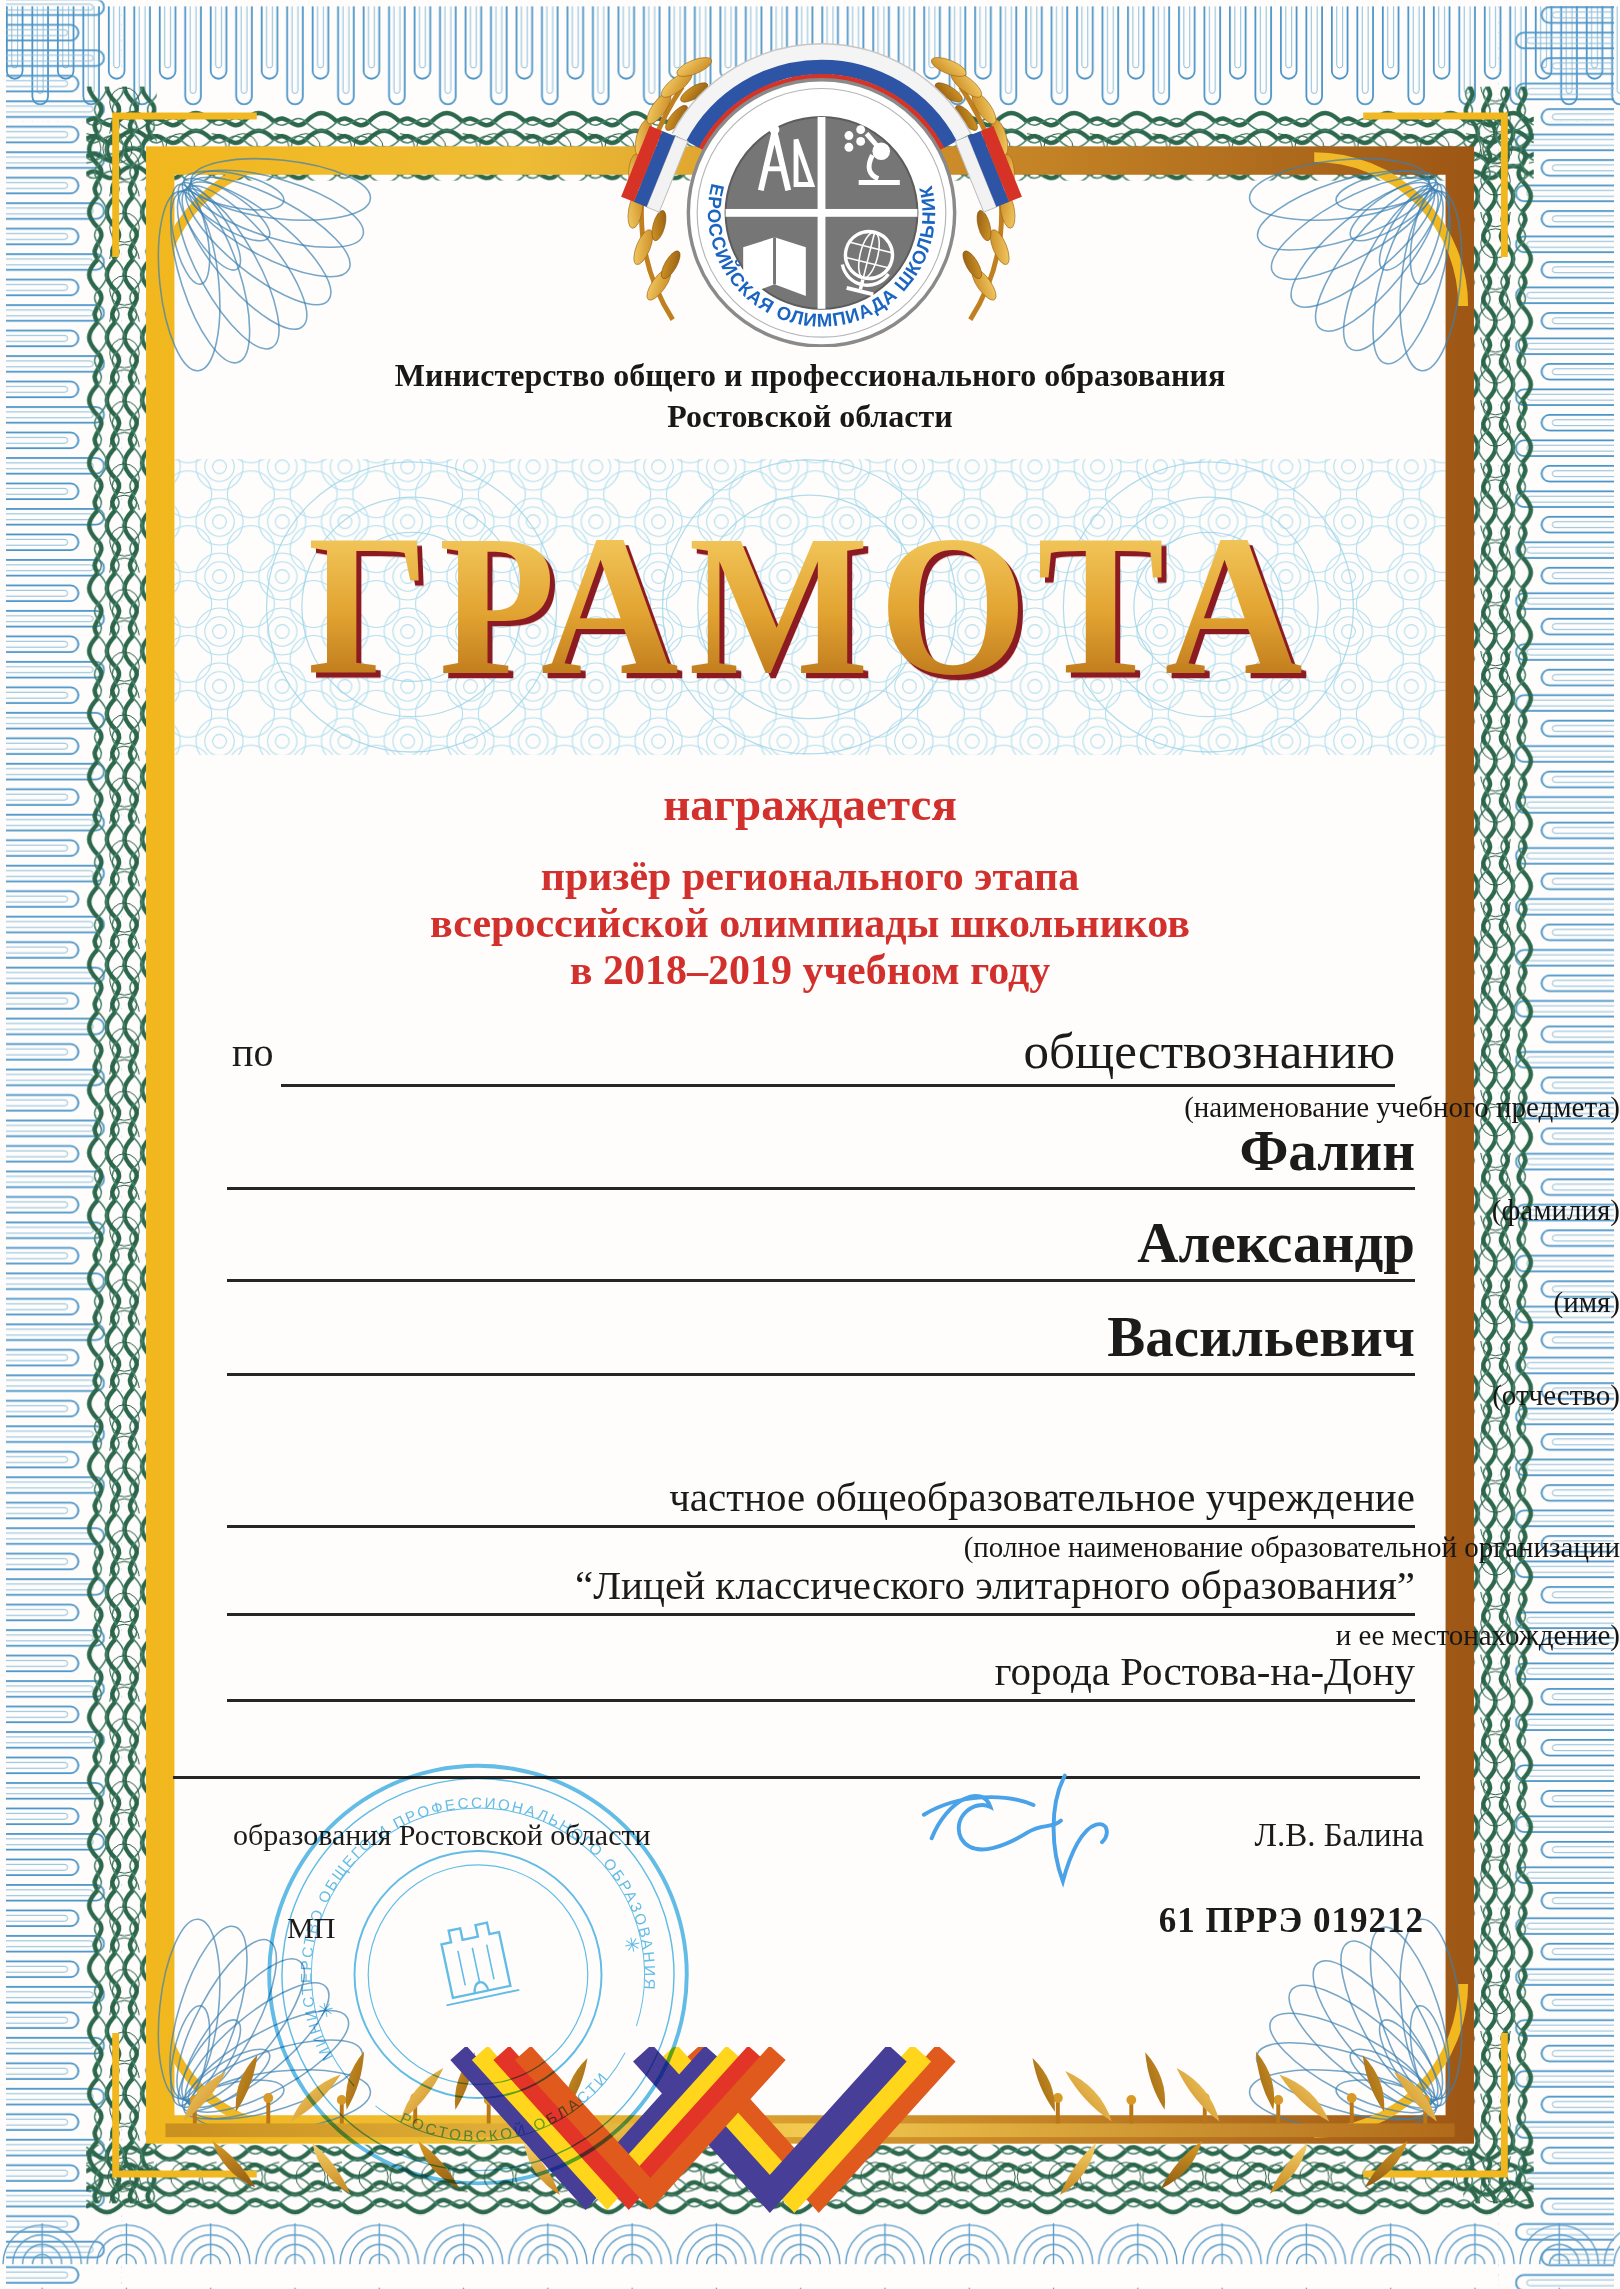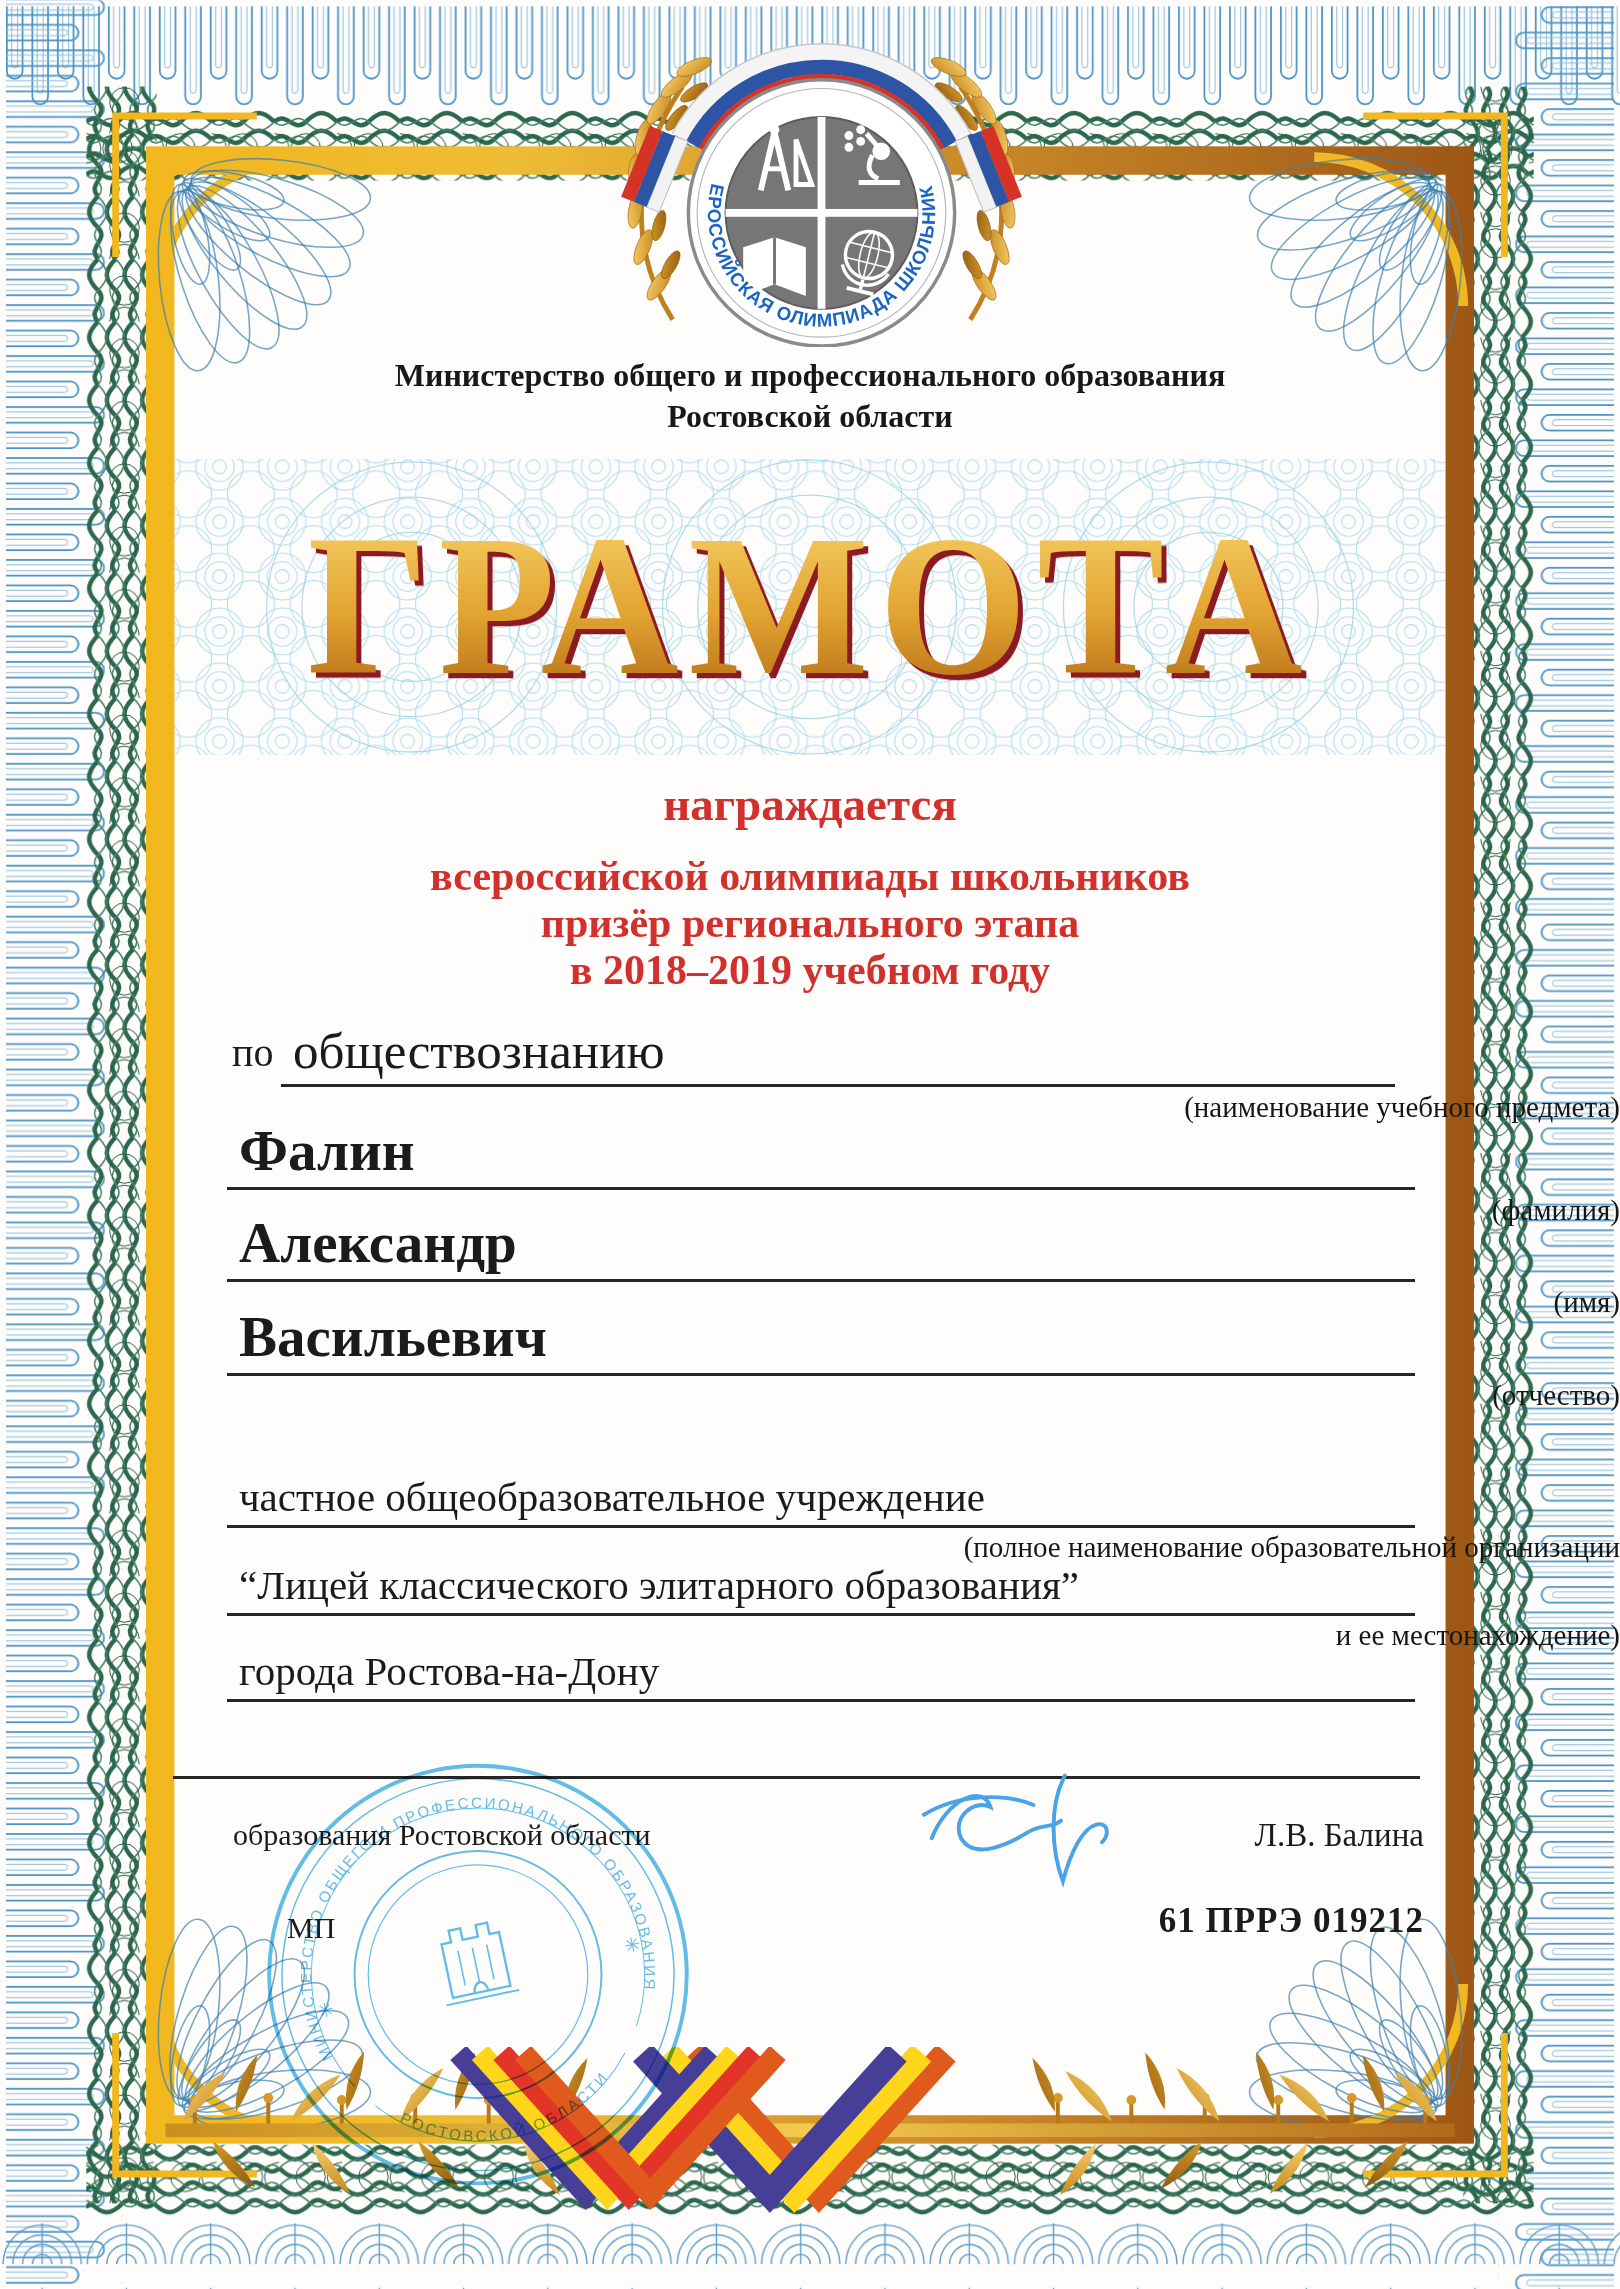--- a/index.html
+++ b/index.html
@@ -12,21 +12,21 @@
   .banner-title{top:459px;height:294px;line-height:294px;z-index:2;
     font-size:191px;font-weight:bold;letter-spacing:9.8px;
     background:linear-gradient(180deg,#fce8a8 0%,#f5cd62 22%,#e2a432 52%,#b26a14 82%,#8a4c0e 100%);
     -webkit-background-clip:text;background-clip:text;color:transparent;
     filter:drop-shadow(5.9px 5.9px 0px #8c1a22);transform:scaleY(1.05);}
   .red{color:#d2302c;font-weight:bold;z-index:2;}
   .awarded{top:777px;font-size:47px;}
   .award-block{top:853px;font-size:42px;line-height:47px;}
   .prefix-po{left:232px;top:1029px;font-size:40px;z-index:2;}
   .fieldline{position:absolute;height:69px;border-bottom:3.9px solid #262626;z-index:2;}
-  .fieldline .value{position:absolute;bottom:3.9px;left:12px;right:0;text-align:left;white-space:nowrap;}
+  .fieldline .value{position:absolute;bottom:3.9px;left:12px;right:0;text-align:right;white-space:nowrap;}
   .f-std{left:227px;width:1188px;}
   .cap{position:absolute;left:0;right:0;text-align:right;font-size:29px;line-height:31px;color:#161616;z-index:2;}
   .v-serif{font-size:51px;}
   .v-name{font-size:57px;font-weight:bold;margin-top:12px;}
   .v-org{font-size:41px;}
   .student-row{top:1415px;font-size:41px;font-weight:bold;z-index:2;}
   .grade{display:inline-block;font-weight:normal;border-bottom:3.9px solid #262626;padding:0 17.6px 0 17.6px;}
   .minister{left:233px;top:1815px;font-size:30px;line-height:39px;z-index:2;width:608px;}
   .sig-name{right:196px;top:1817px;font-size:33px;z-index:2;text-align:right;}
   .mp{left:287px;top:1911px;font-size:30px;z-index:6;}
@@ -273,22 +273,22 @@
 
   <div class="abs center ministry">
     <div>Министерство общего и профессионального образования</div>
     <div>Ростовской области</div>
   </div>
 
   <div class="abs center banner-title">ГРАМОТА</div>
 
   <div class="abs center red awarded">награждается</div>
   <div class="abs center red award-block">
+    <div>призёр регионального этапа</div>
     <div>всероссийской олимпиады школьников</div>
-    <div>призёр регионального этапа</div>
     <div>в 2018–2019 учебном году</div>
   </div>
 
   <div class="abs prefix-po">по</div>
   <div class="fieldline" style="left:281px;width:1114px;top:1015px;">
     <span class="value v-serif">обществознанию</span>
   </div>
   <div class="cap" style="top:1092px;">(наименование учебного предмета)</div>
 
   <div class="fieldline f-std" style="top:1118px;">

